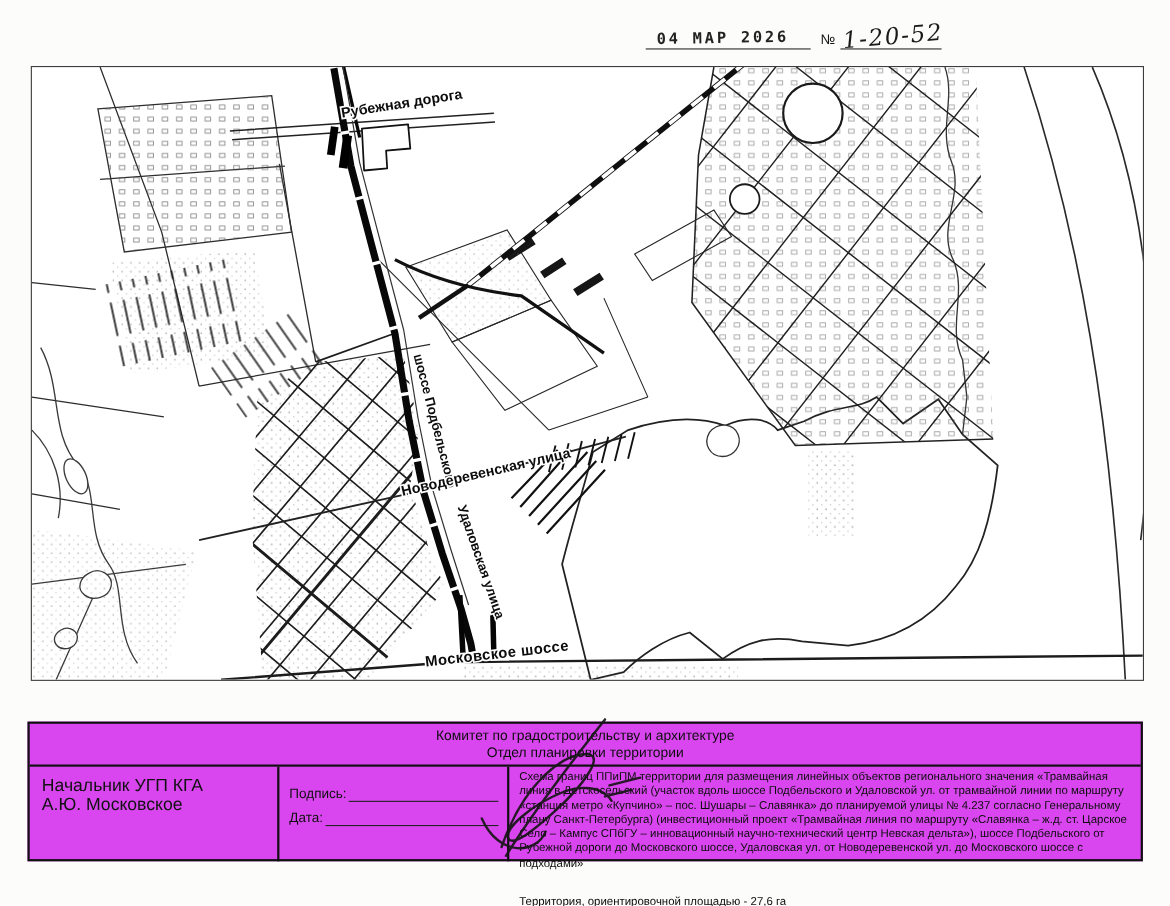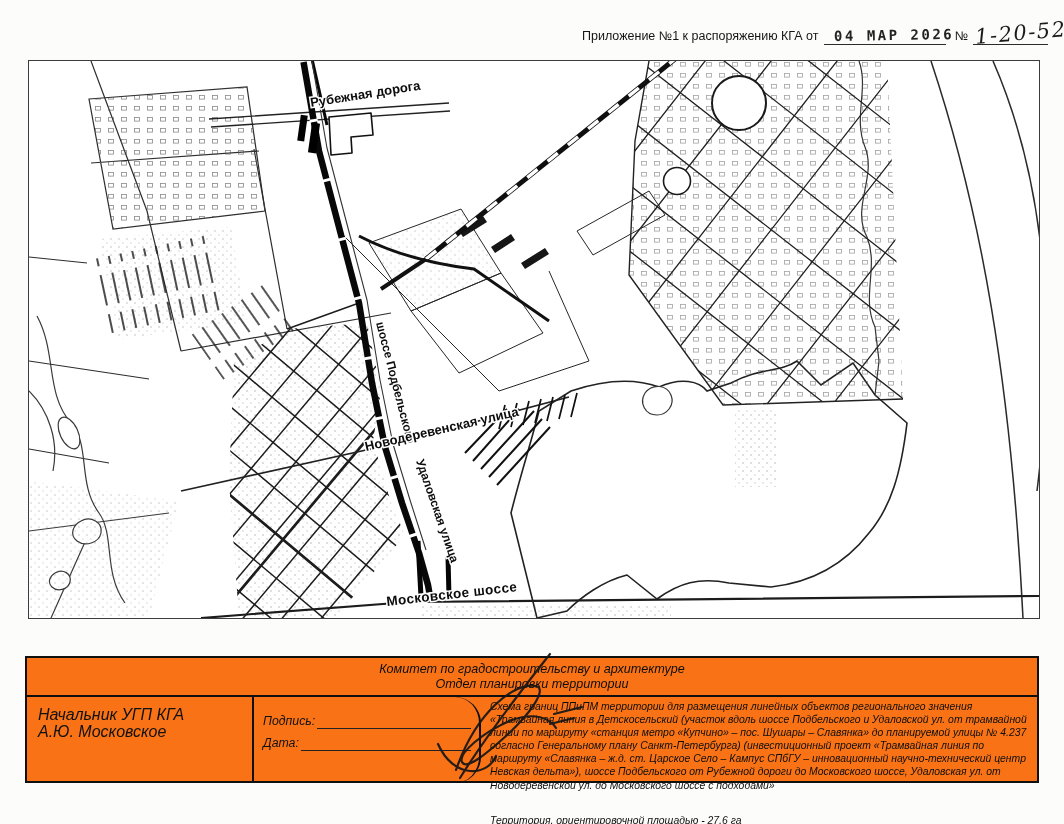--- a/index.html
+++ b/index.html
@@ -20,45 +20,44 @@
     transform:rotate(-5deg);white-space:nowrap;}
   
   .map-frame{position:absolute;left:28px;top:60px;width:1010px;height:557px;
     border:1.6px solid #3c3c3c;background:#fff;overflow:hidden;box-sizing:content-box;}
   .street{font:600 13px "Liberation Sans",sans-serif;fill:#0c0c0c;
     paint-order:stroke;stroke:#ffffff;stroke-width:3px;}
   .street.small{font-size:12px;}
   .street.big{font-size:13.5px;letter-spacing:.4px;}
   
   .footer{position:absolute;left:25px;top:656px;width:1014px;height:127px;
-    border:2.6px solid #101010;box-sizing:border-box;background:#f97316;font-style:italic;}
+    border:2.6px solid #101010;box-sizing:border-box;background:#d946ef;}
   .org{height:39px;border-bottom:2.4px solid #101010;box-sizing:border-box;
     display:flex;flex-direction:column;justify-content:center;align-items:center;
     font-size:12.6px;line-height:15px;color:#0d0d0d;}
   .body-row{display:flex;height:86px;}
   .cell1{width:227px;border-right:2.4px solid #101010;box-sizing:border-box;
     padding:9px 0 0 11px;font-size:16px;line-height:17px;}
-  .cell2{width:227px;border-right:2.4px solid #101010;box-sizing:border-box;
-    padding:10px 8px 16px 9px;font-size:12.3px;border-radius:26px;}
+  .cell2{width:209px;border-right:2.4px solid #101010;box-sizing:border-box;
+    padding:10px 8px 16px 9px;font-size:12.3px;}
   .sig-row{display:flex;align-items:flex-end;height:22px;}
   .sig-row .t{white-space:nowrap;padding-bottom:1px;}
   .sig-row .ln{flex:1;border-bottom:1.4px solid #222;height:14px;margin-left:2px;}
   .cell3{flex:1;box-sizing:border-box;padding:3px 8px 0 9px;font-size:10.4px;
     line-height:13.1px;color:#0e0e0e;}
   .area-note{margin-top:22px;}
   .signature-svg{position:absolute;left:402px;top:648px;width:205px;height:140px;
     pointer-events:none;}
 </style>
 </head>
 <body>
 
 <div class="sheet">
 
   <div class="appendix">
-    <span class="lbl">Приложение №1 к распоряжению КГА от</span>
     <span class="blank stamp-blank">
       <span class="stamp">04 МАР 2026</span>
     </span>
     <span class="num-lbl">№</span>
     <span class="blank num-blank">
       <span class="handwritten">1-20-52</span>
     </span>
   </div>
 
   <div class="map-frame">

